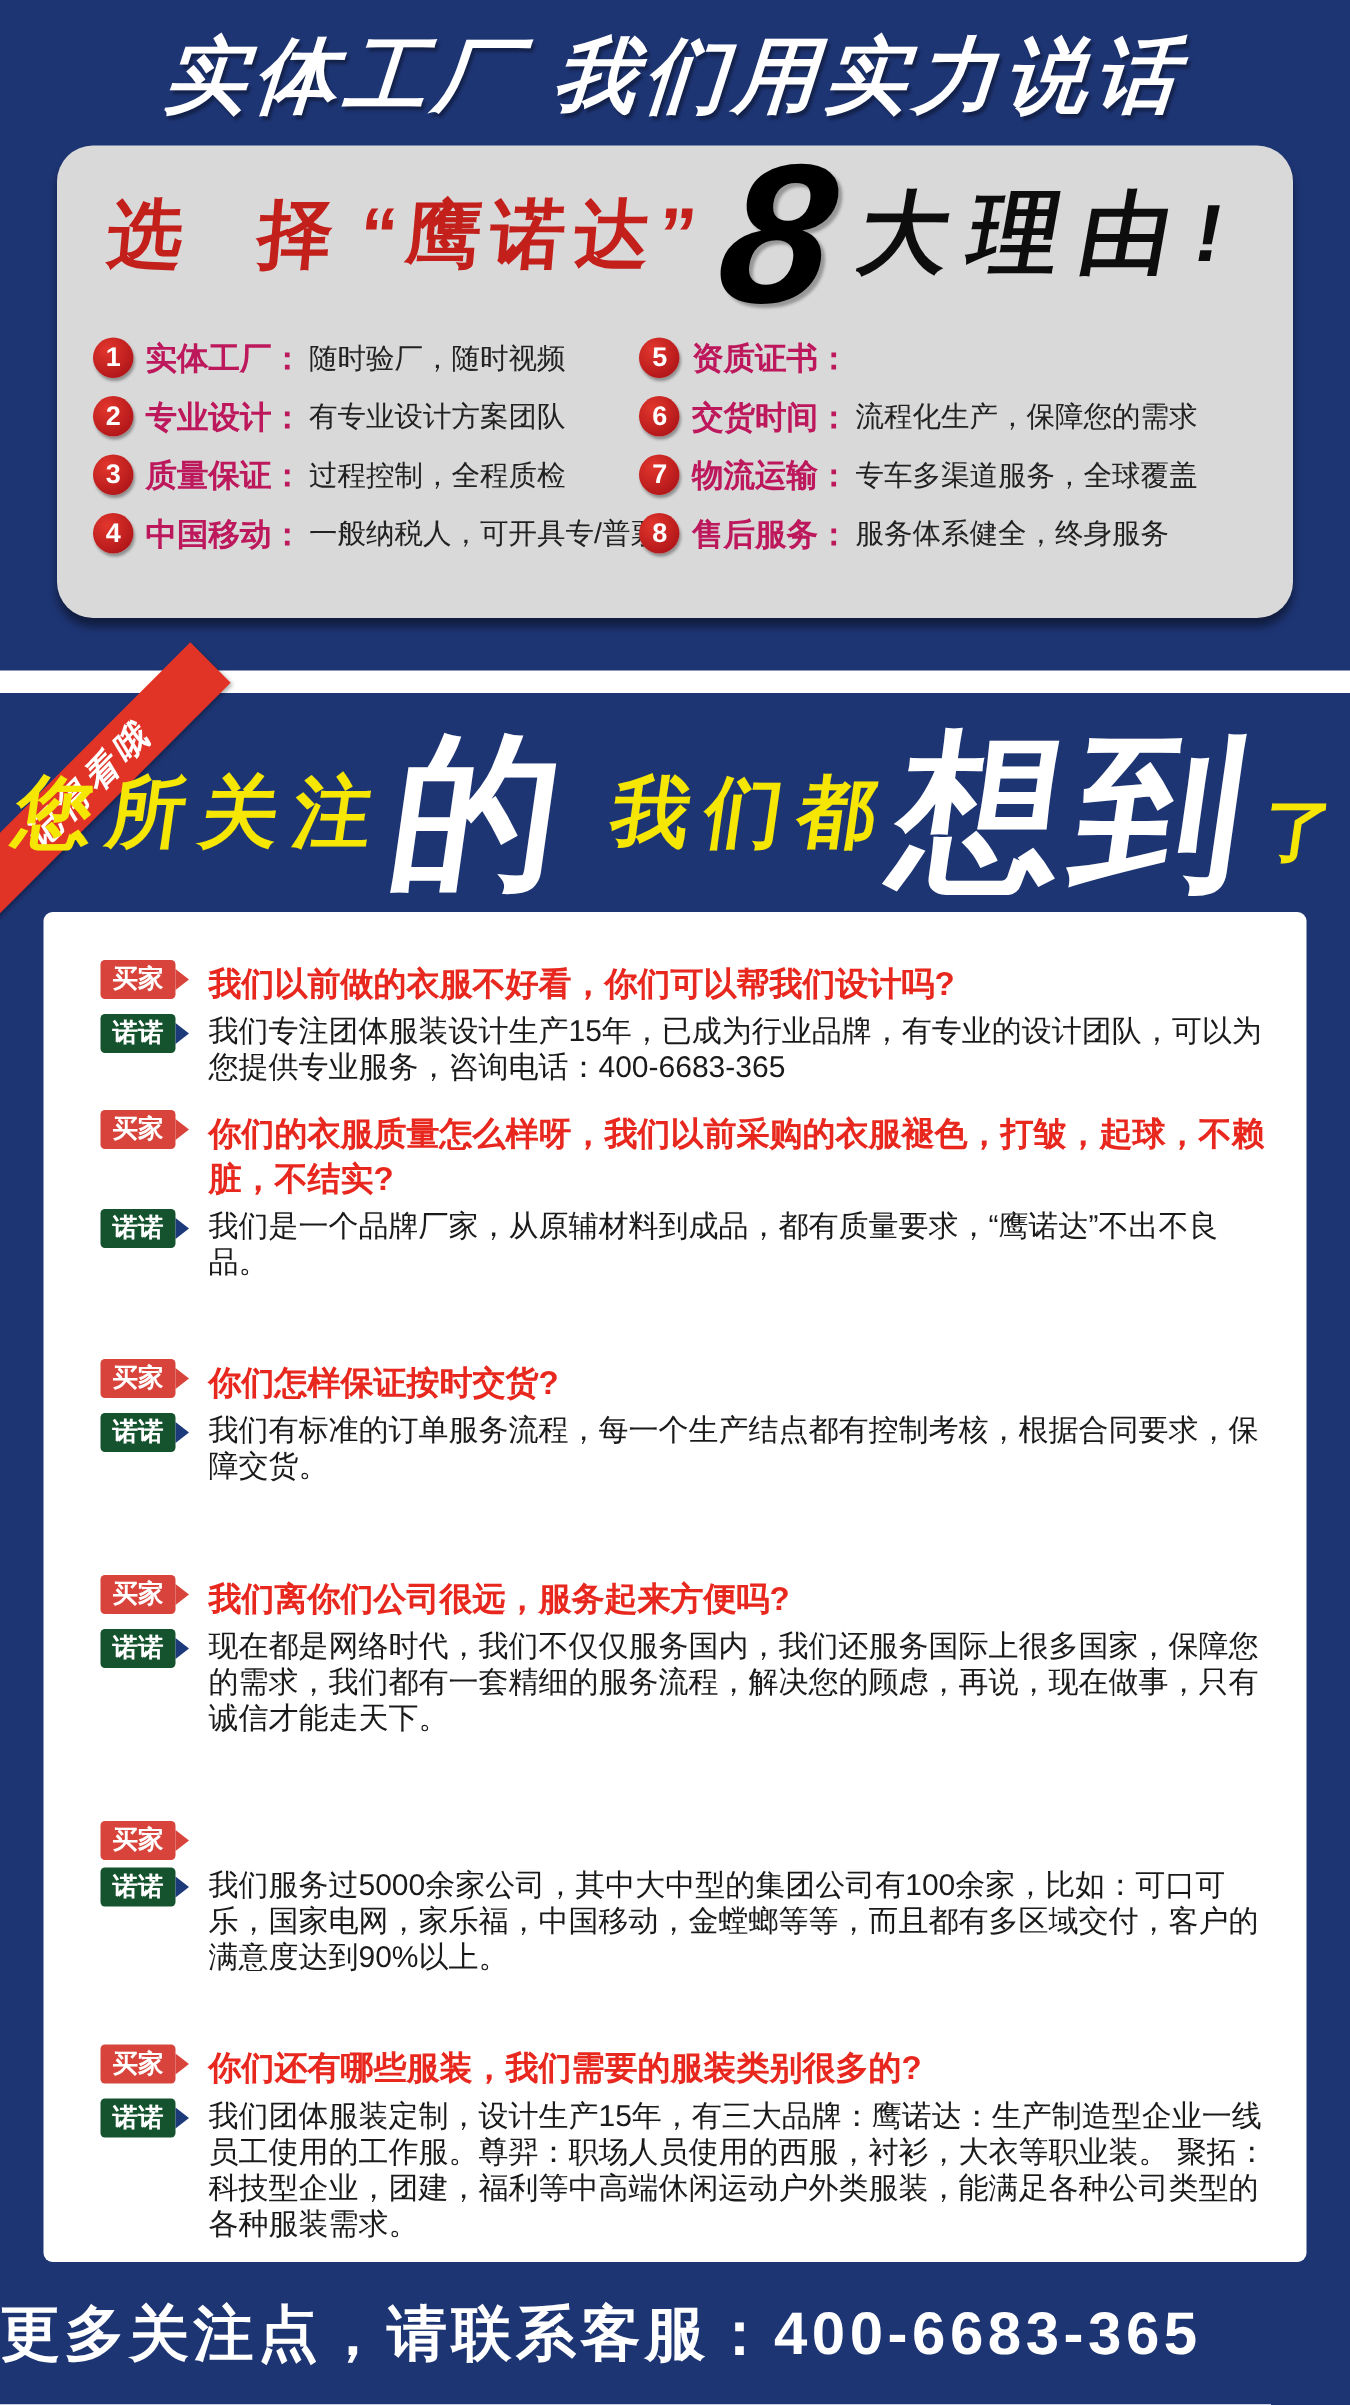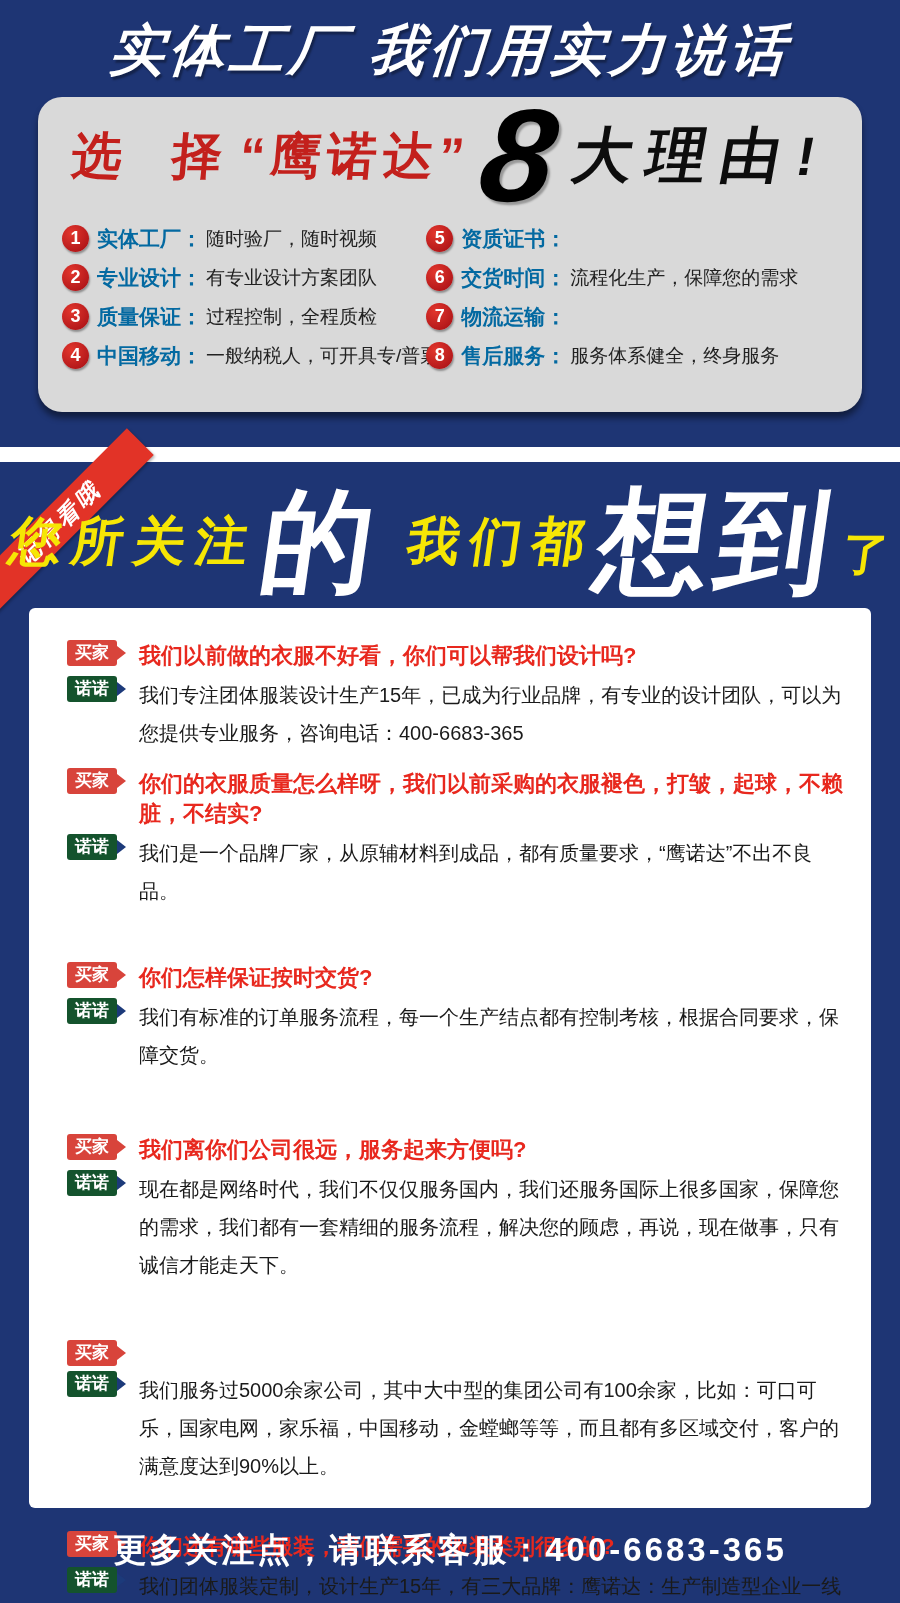--- a/index.html
+++ b/index.html
@@ -35,21 +35,21 @@
     grid-auto-flow:column; padding:14px 8px 10px 24px; height:180px;
   }
   .reason { display:flex; align-items:center; white-space:nowrap; font-size:19px; color:#222; }
   .reason .num {
     flex:none; width:27px; height:27px; border-radius:50%;
     background:radial-gradient(circle at 35% 30%, #e2362d, #a30d13);
     color:#fff; font-weight:700; font-size:18px;
     display:flex; align-items:center; justify-content:center; margin-right:8px;
     box-shadow:1px 2px 2px rgba(0,0,0,.35);
   }
-  .reason .lbl { font-size:21px; font-weight:900; color:#0369a1; margin-right:4px; }
+  .reason .lbl { font-size:21px; font-weight:900; color:#be185d; margin-right:4px; }
   
   .main { position:absolute; left:0; top:462px; width:900px; height:1141px; background:#1e3574; }
   .ribbon {
     position:absolute; left:-56px; top:42px; width:230px; height:38px;
     background:#e23327; transform:rotate(-45deg);
     display:flex; align-items:center; justify-content:center;
     color:#fff; font-weight:700; font-style:italic; font-size:23px; letter-spacing:4px;
     box-shadow:0 2px 3px rgba(0,0,0,.3);
   }
   .focus-head {
@@ -74,32 +74,32 @@
   }
   .badge::after {
     content:""; position:absolute; right:-9px; top:50%; margin-top:-7px;
     border:7px solid transparent; border-right-width:0; border-left-width:9px;
   }
   .badge.buyer { background:#d8443b; }
   .badge.buyer::after { border-left-color:#d8443b; }
   .badge.seller { background:#14532d; }
   .badge.seller::after { border-left-color:#1c3a7a; }
   .q-text { color:#e8281e; font-weight:700; font-size:22px; line-height:30px; padding-top:1px; }
-  .a-text { color:#1a1a1a; font-size:20px; line-height:38px; flex:1; }
+  .a-text { color:#1a1a1a; font-size:20px; line-height:24px; flex:1; }
   .qa:nth-child(1){ margin-bottom:16px; }
   .qa:nth-child(2){ margin-bottom:52px; }
   .qa:nth-child(3){ margin-bottom:60px; }
   .qa:nth-child(4){ margin-bottom:56px; }
   .qa:nth-child(5){ margin-bottom:46px; }
   .qa:nth-child(6){ margin-bottom:38px; }
   .qa:nth-child(7){ margin-bottom:42px; }
   
   .footer-text {
     position:absolute; left:0; top:1066px; width:100%;
-    text-align:center; color:#ffffff; font-size:33px; font-weight:700; letter-spacing:3px;
+    color:#ffffff; font-size:40px; font-weight:700; letter-spacing:3px;
     white-space:nowrap;
   }
 </style>
 </head>
 <body>
 
 <section class="hero">
   <div class="hero-title">实体工厂 我们用实力说话</div>
 
   <div class="reasons-box">
@@ -136,20 +136,21 @@
         <span class="lbl">资质证书：</span>
       </div>
       <div class="reason">
         <span class="num">6</span>
         <span class="lbl">交货时间：</span>
         <span class="txt">流程化生产，保障您的需求</span>
       </div>
       <div class="reason">
         <span class="num">7</span>
         <span class="lbl">物流运输：</span>
+        <span class="txt">专车多渠道服务，全球覆盖</span>
       </div>
       <div class="reason">
         <span class="num">8</span>
         <span class="lbl">售后服务：</span>
         <span class="txt">服务体系健全，终身服务</span>
       </div>
     </div>
   </div>
 </section>
 

